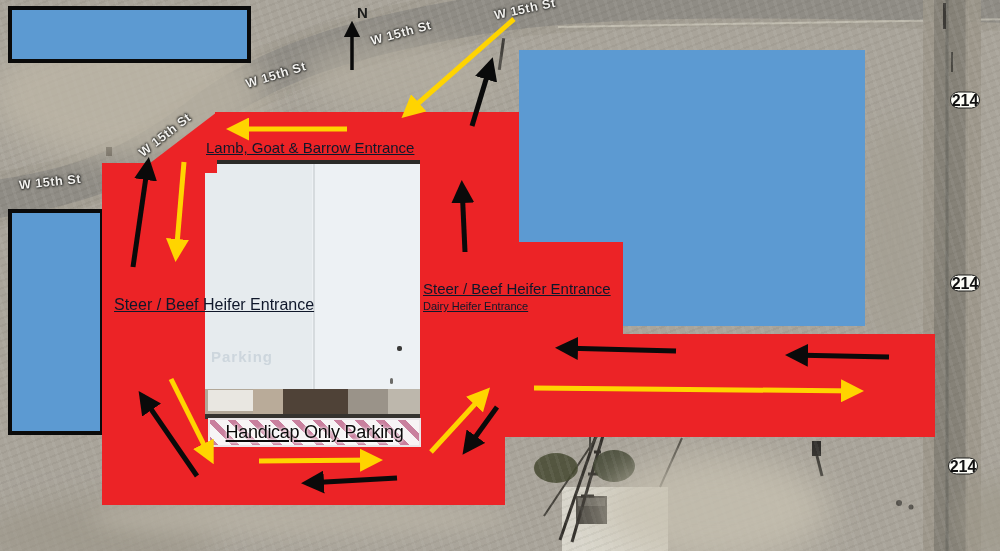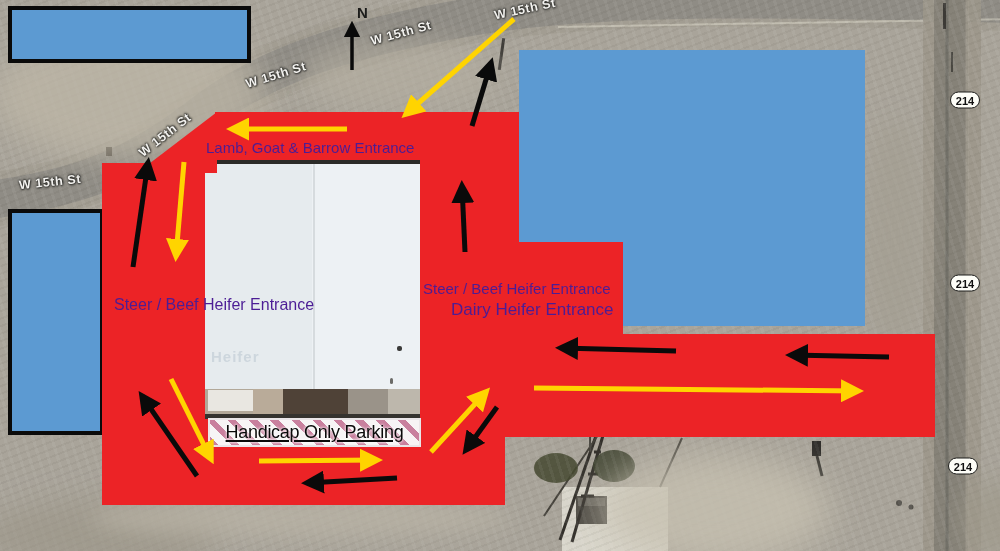--- a/index.html
+++ b/index.html
@@ -56,33 +56,33 @@
   #banner{position:absolute; left:208px; top:418px; width:213px; height:29px; z-index:7;
     background:repeating-linear-gradient(45deg,#c9809e 0 6px,#f7f4f5 6px 15px);
     border:2px solid #eae6e8; box-sizing:border-box;
     display:flex; align-items:center; justify-content:center;}
   #banner span{
     font-size:18px; font-weight:normal; color:#0a0a0a;
     text-decoration:underline; text-decoration-thickness:2px; text-underline-offset:2px;
     white-space:nowrap; letter-spacing:-0.3px;
     text-shadow:0 0 3px rgba(255,255,255,.95),0 0 3px rgba(255,255,255,.9);}
 
-  .entrance-label{position:absolute; z-index:8; color:#4c1d95; white-space:nowrap;}
+  .entrance-label{position:absolute; z-index:8; color:#0f172a; white-space:nowrap;text-decoration:underline;}
   #lbl-lamb{left:206px; top:139px; font-size:15px;}
   #lbl-steer-left{left:114px; top:296px; font-size:16px;}
   #lbl-steer-right{left:423px; top:280px; font-size:15px;}
-  #lbl-dairy{left:423px; top:300px; font-size:17px;margin-left:28px;}
+  #lbl-dairy{left:423px; top:300px; font-size:11px;}
 
   .street-label{position:absolute; z-index:10; font-size:12.5px; font-weight:bold;
     color:#f3f2ef; white-space:nowrap; letter-spacing:.6px;
     text-shadow:0 1px 2px rgba(35,35,32,.95),0 -1px 2px rgba(35,35,32,.8),1px 0 2px rgba(35,35,32,.8);}
   .hwy-badge{position:absolute; z-index:10; width:30px; height:17px; border-radius:9px;
     background:#fdfdf7; border:1.5px solid #1d1d1b; box-sizing:border-box;
     display:flex; align-items:center; justify-content:center;
-    font-size:11px; font-weight:bold; color:#111; transform:translate(-50%,-50%);}
+    font-size:16px; font-weight:bold; color:#111; transform:translate(-50%,-50%);}
   #north-n{position:absolute; left:357px; top:4px; z-index:10;
     font-size:15px; font-weight:600; color:#1c1c1a;}
 
   #arrow-layer{position:absolute; left:0; top:0; z-index:9;}
 </style>
 </head>
 <body>
 
 <div class="scene">
 
@@ -141,21 +141,21 @@
   <div class="red" id="red-tri"></div>
   <div id="dock">
     <div class="blk" style="left:3px;top:1px;width:45px;height:21px;background:#e9e7e1;"></div>
     <div class="blk" style="left:48px;width:30px;background:#b9ab99;"></div>
     <div class="blk" style="left:78px;width:65px;background:#4f4237;"></div>
     <div class="blk" style="left:143px;width:40px;background:#9a9389;"></div>
     <div class="blk" style="left:183px;width:32px;background:#bdb7ac;"></div>
   </div>
   <div id="dock-strip"></div>
 
-  <div id="watermark">Heifer</div>
+  <div id="watermark">Parking</div>
 
   <div id="banner">
     <span>Handicap Only Parking</span>
   </div>
 
   <div class="entrance-label" id="lbl-lamb">Lamb, Goat &amp; Barrow Entrance</div>
   <div class="entrance-label" id="lbl-steer-left">Steer / Beef Heifer Entrance</div>
   <div class="entrance-label" id="lbl-steer-right">Steer / Beef Heifer Entrance</div>
   <div class="entrance-label" id="lbl-dairy">Dairy Heifer Entrance</div>
 

